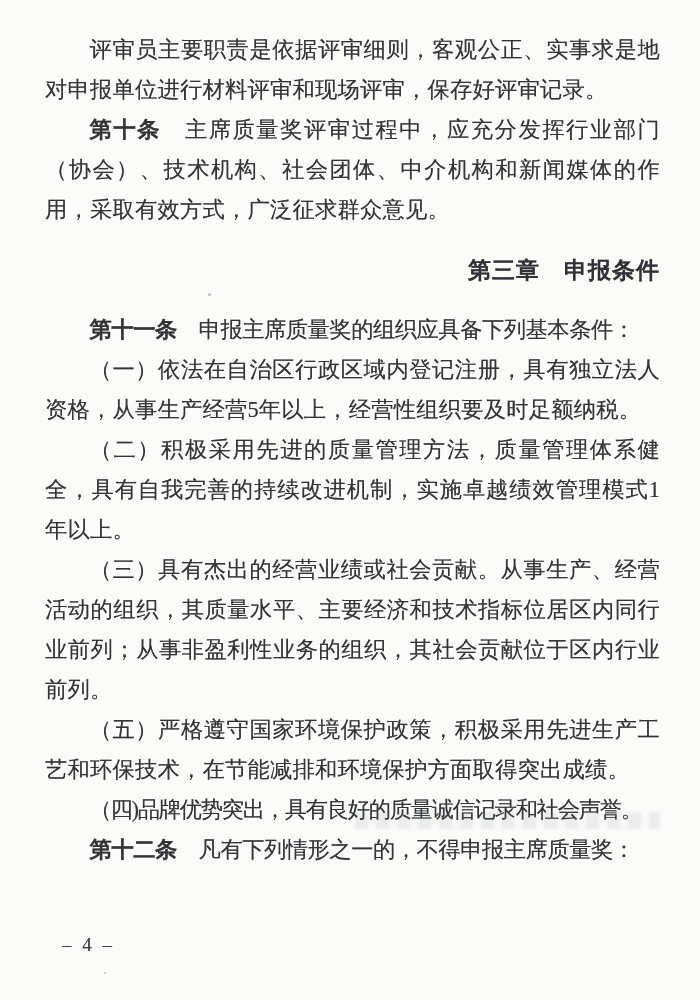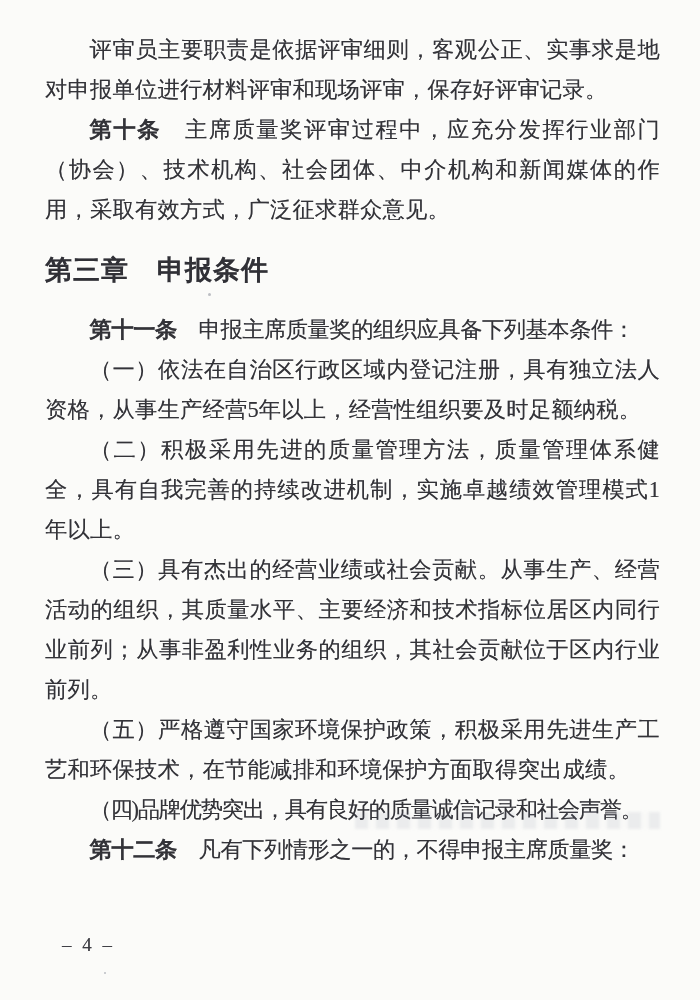--- a/index.html
+++ b/index.html
@@ -32,23 +32,23 @@
   .para.fit { letter-spacing: -0.5px; }
   .para.tight { letter-spacing: -1.3px; }
   .term {
     font-family: Liberation Sans, sans-serif;
     font-weight: 700;
   }
   .chapter-heading {
     margin: 20px 0;
     font-family: "Liberation Sans", "DejaVu Sans", sans-serif;
     font-weight: 700;
-    font-size: 27px;
+    font-size: 23px;
     line-height: 40px;
-    text-align: left;
+    text-align: right;
     text-indent: 0;
     letter-spacing: 1px;
     color: #303036;
   }
   .page-number {
     position: absolute;
     left: 62px;
     top: 934px;
     font-size: 19px;
     letter-spacing: 3px;

